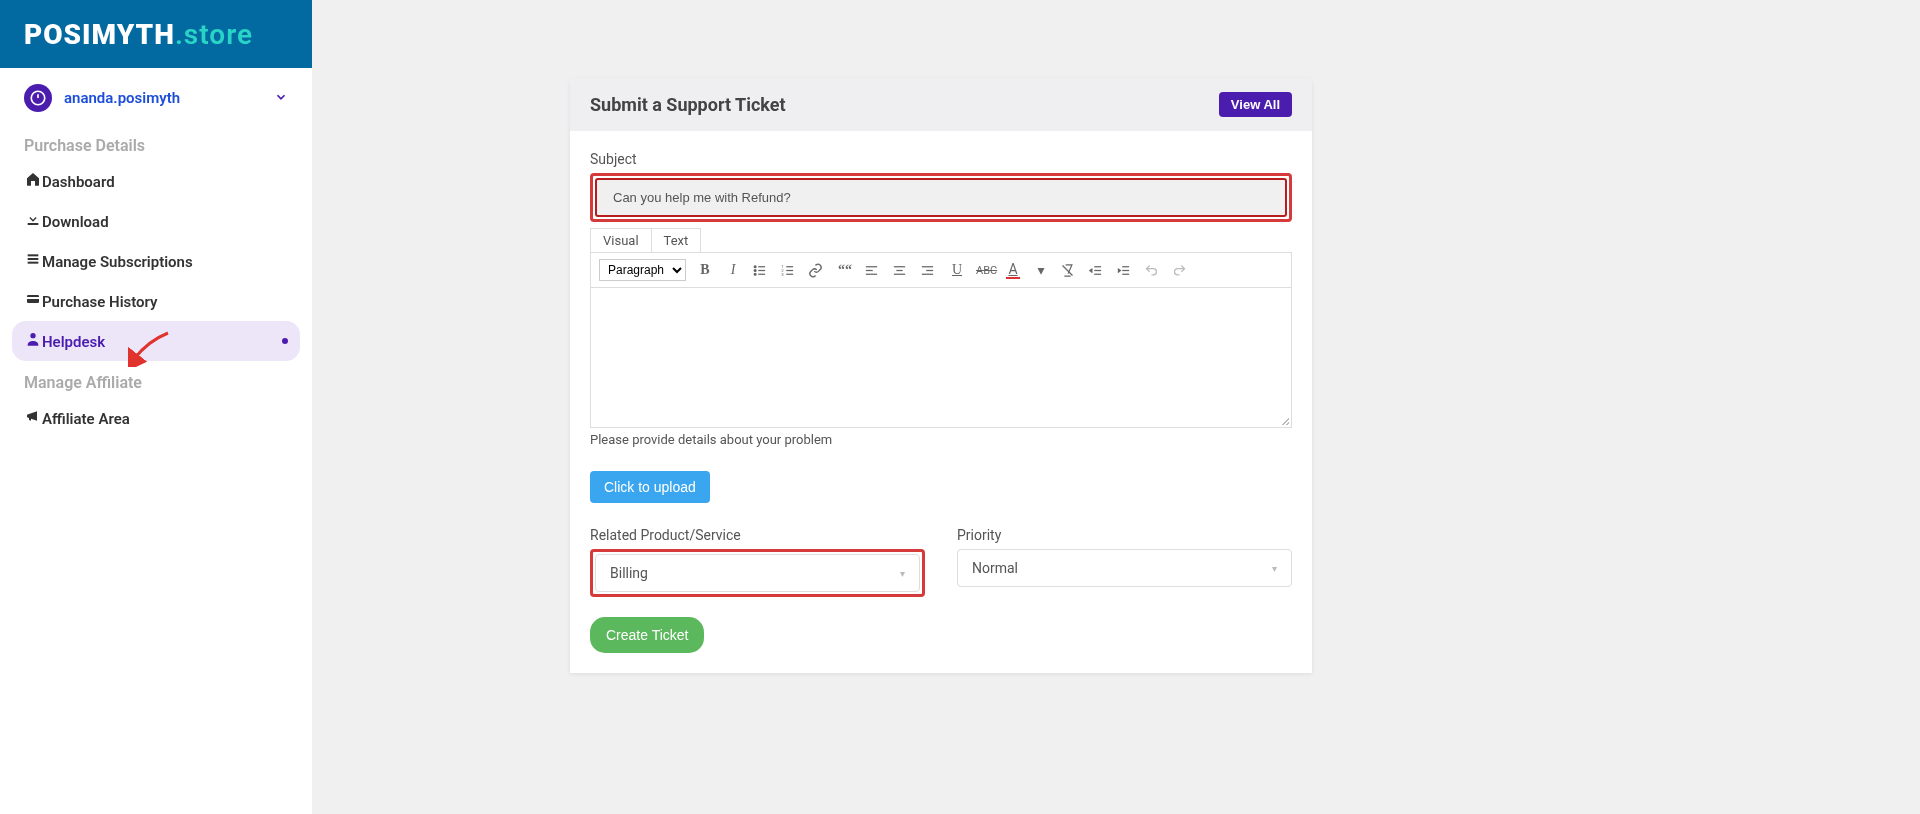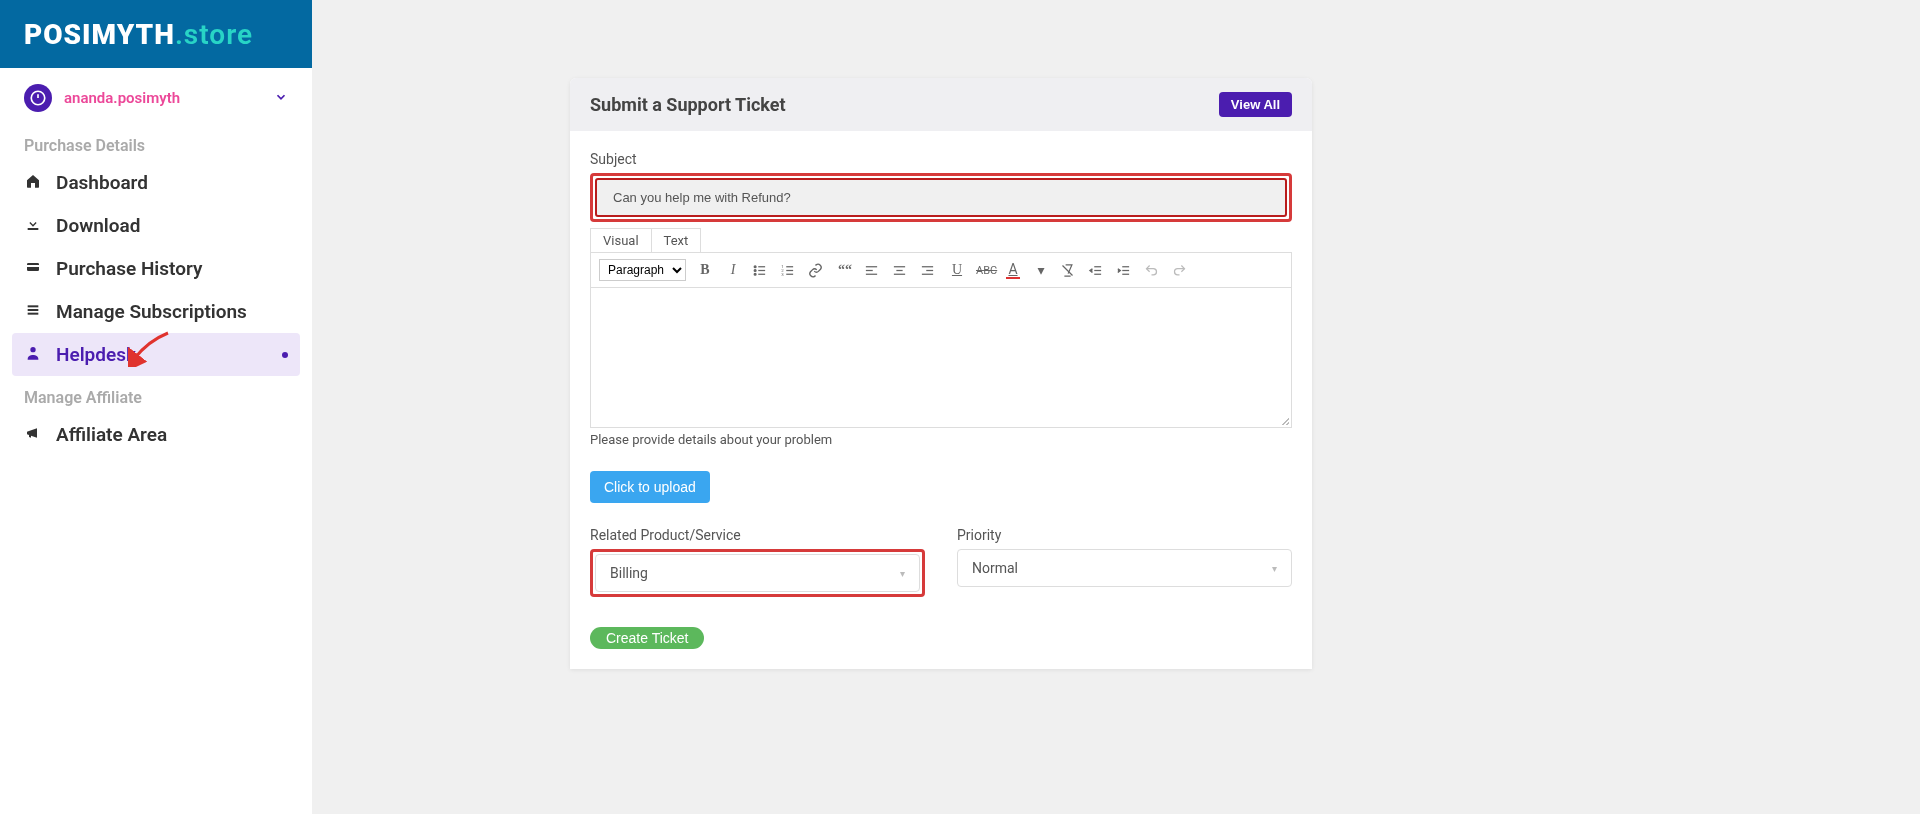--- a/index.html
+++ b/index.html
@@ -38,38 +38,38 @@
     justify-content: space-between;
     padding: 16px 24px 12px 24px;
   }
   .sidebar-user-left { display:flex; align-items:center; gap:12px; }
   .avatar {
     width: 28px; height: 28px; border-radius: 50%;
     background: #4b1daf; display:flex; align-items:center; justify-content:center;
     color:#fff;
   }
   .avatar svg { width:18px; height:18px; }
-  .sidebar-user .name { color:#ec4899; font-weight:600; font-size:15px; }
+  .sidebar-user .name { color:#1d4ed8; font-weight:600; font-size:15px; }
   .sidebar-user .chevron { color:#4b1daf; font-size:14px; }
 
   .section-label {
     color:#aaa; font-size:16px; font-weight:600;
     padding: 12px 24px 6px 24px;
   }
   .nav-item {
-    display:flex; align-items:flex-start; gap:14px;
+    display:flex; align-items:flex-end; 
     padding: 10px 24px;
-    color:#333; font-size:19px; font-weight:600;
+    color:#333; font-size:15px; font-weight:600;
     cursor:pointer;
   }
   .nav-item .icon { width:18px; text-align:center; color:#333; }
   .nav-item.active {
     background:#ede6f9; color:#4b1daf;
     margin: 0 12px;
-    border-radius: 4px;
+    border-radius: 14px;
     padding: 10px 12px;
     position:relative;
   }
   .nav-item.active .icon { color:#4b1daf; }
   .nav-item.active::after {
     content:""; position:absolute; right:12px; top:50%; transform:translateY(-50%);
     width:6px; height:6px; border-radius:50%; background:#4b1daf;
   }
 
   
@@ -168,23 +168,23 @@
     border:1px solid #ddd; border-radius:4px;
     padding:10px 14px; font-size:14px; color:#555;
     display:flex; justify-content:space-between; align-items:center;
     background:#fff;
   }
   .select-box .caret { color:#bbb; font-size:10px; }
   .select-highlight { border:3px solid #d63a3a; border-radius:4px; padding:2px; margin-top:6px; }
   .select-plain { margin-top:6px; }
 
   .create-btn {
-    margin-top:30px;
+    margin-top:20px;
     background:#5cb85c; color:#fff; border:none;
-    padding:3px 16px; font-size:14px; border-radius:15px; cursor:pointer;
+    padding:10px 16px; font-size:14px; border-radius:15px; cursor:pointer;
   }
 </style>
 </head>
 <body>
 
 <div class="sidebar">
   <div class="sidebar-logo">
     <span>POSIMYTH</span>
       <span class="store">.store</span>
   </div>
@@ -220,35 +220,35 @@
     <span class="icon">
       <svg width="16" height="16" viewBox="0 0 24 24" fill="#333">
           <path d="M12 3v10l4-4 1.4 1.4L12 16 6.6 10.4 8 9l4 4V3h0zM4 18h16v3H4z"></path>
         </svg>
     </span>
     <span>Download</span>
   </div>
   <div class="nav-item">
     <span class="icon">
       <svg width="16" height="16" viewBox="0 0 24 24" fill="#333">
-          <rect x="3" y="6" width="18" height="12" rx="2"></rect>
-          <rect x="3" y="9" width="18" height="3" fill="#fff"></rect>
-        </svg>
-    </span>
-    <span>Purchase History</span>
-  </div>
-  <div class="nav-item">
-    <span class="icon">
-      <svg width="16" height="16" viewBox="0 0 24 24" fill="#333">
           <rect x="4" y="5" width="16" height="3"></rect>
           <rect x="4" y="10.5" width="16" height="3"></rect>
           <rect x="4" y="16" width="16" height="3"></rect>
         </svg>
     </span>
     <span>Manage Subscriptions</span>
+  </div>
+  <div class="nav-item">
+    <span class="icon">
+      <svg width="16" height="16" viewBox="0 0 24 24" fill="#333">
+          <rect x="3" y="6" width="18" height="12" rx="2"></rect>
+          <rect x="3" y="9" width="18" height="3" fill="#fff"></rect>
+        </svg>
+    </span>
+    <span>Purchase History</span>
   </div>
 
 
   <div class="nav-item active">
     <span class="icon">
       <svg width="16" height="16" viewBox="0 0 24 24" fill="#4b1daf">
           <circle cx="12" cy="7" r="4"></circle>
           <path d="M4 21c0-4 4-6 8-6s8 2 8 6v1H4z"></path>
         </svg>
     </span>

